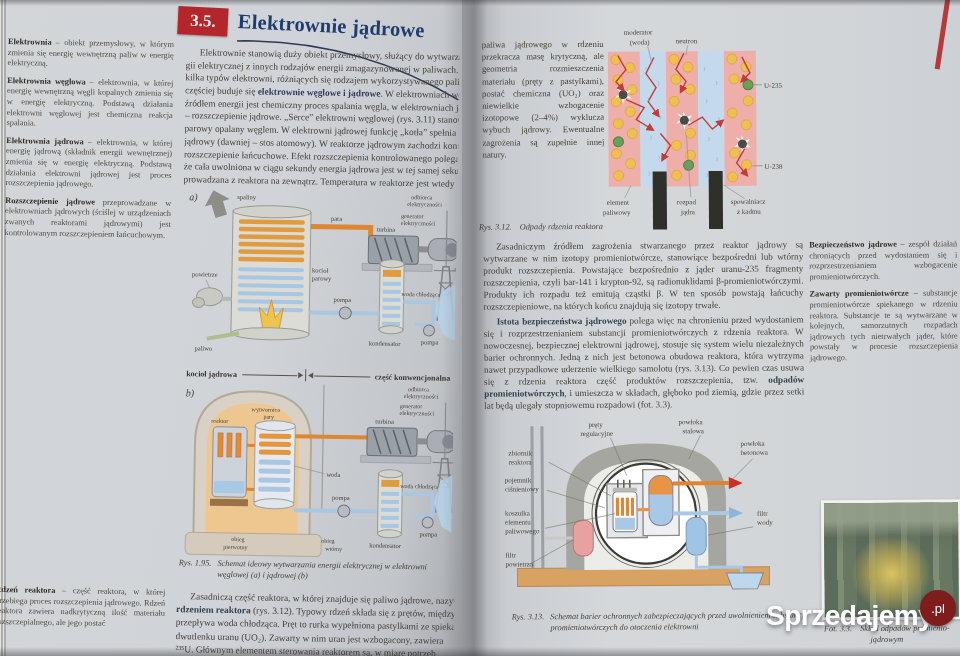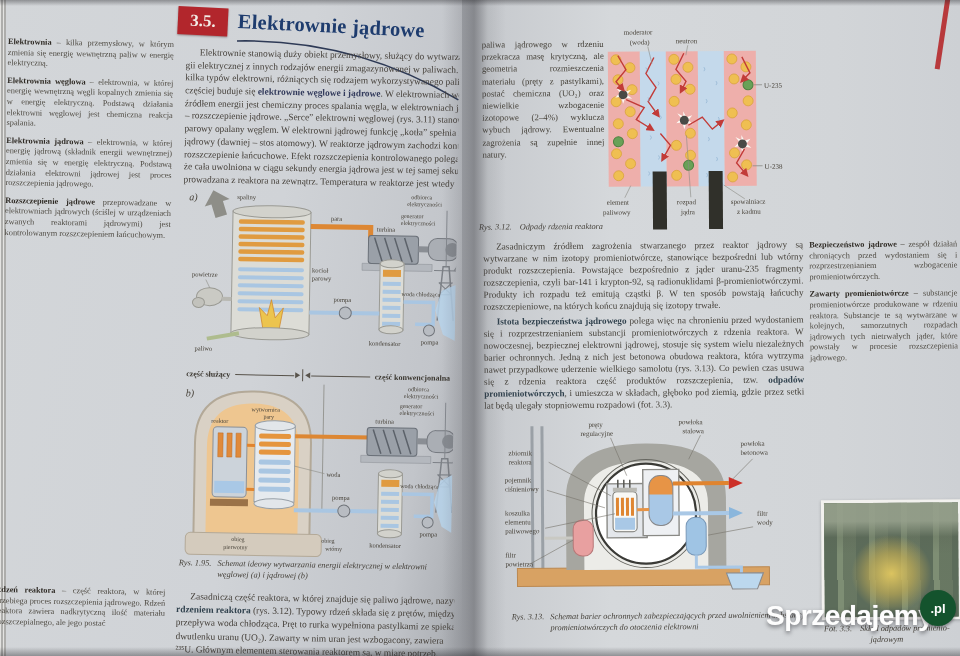--- a/index.html
+++ b/index.html
@@ -82,37 +82,37 @@
       repeating-linear-gradient(90deg,#5c6c5a 0 13px,#7e8e74 13px 19px,#55655332 19px 32px),
       #6d7c66;}
   .red-edge{position:absolute;left:479px;top:-8px;width:5px;height:80px;background:#b8393c;
     transform:rotate(9deg);}
 
   
   .watermark{position:absolute;left:766px;top:600px;z-index:60;}
   .wm-text{font-family:"Liberation Sans",sans-serif;font-weight:bold;font-size:28px;color:#fdfdfd;
     letter-spacing:-0.5px;text-shadow:0 2px 4px rgba(20,20,25,.55),0 0 1px rgba(255,255,255,.8);}
   .wm-badge{position:absolute;left:154px;top:-10px;width:36px;height:36px;border-radius:50%;
-    background:#14532d;display:flex;align-items:center;justify-content:center;
-    font-family:"Liberation Sans",sans-serif;font-weight:bold;font-size:13px;color:#fff;
+    background:#7f1d1d;display:flex;align-items:center;justify-content:center;
+    font-family:"Liberation Sans",sans-serif;font-weight:normal;font-size:13px;color:#fff;
     box-shadow:0 2px 3px rgba(20,20,25,.4);}
 </style>
 </head>
 <body>
 
 <div class="photo">
 
   <div class="page page-left">
     <div class="page-stack"></div>
     <div class="lp-content">
 
       <div class="mcol mcol-left1">
         <div class="mdef">
           <span class="term">Elektrownia</span>
-          <span>– kilka przemysłowy, w którym zmienia się energię wewnętrzną paliw w energię elektryczną.</span>
+          <span>– obiekt przemysłowy, w którym zmienia się energię wewnętrzną paliw w energię elektryczną.</span>
         </div>
         <div class="mdef">
           <span class="term">Elektrownia węglowa</span>
           <span>– elektrownia, w której energię wewnętrzną węgli kopalnych zmienia się w energię elektryczną. Podstawą działania elektrowni węglowej jest chemiczna reakcja spalania.</span>
         </div>
         <div class="mdef">
           <span class="term">Elektrownia jądrowa</span>
           <span>– elektrownia, w której energię jądrową (składnik energii wewnętrznej) zmienia się w energię elektryczną. Podstawą działania elektrowni jądrowej jest proces rozszczepienia jądrowego.</span>
         </div>
         <div class="mdef">
@@ -225,21 +225,21 @@
           <text x="150" y="113" font-size="6.5">pompa</text>
           <text x="218" y="106" font-size="6">woda chłodząca</text>
           <path d="M220,112 H250 V134 H232" fill="none" stroke="#a9c6e2" stroke-width="3.5"></path>
           <circle cx="246" cy="140" r="5.5" fill="#b8bcc2" stroke="#70747a"></circle>
           <text x="238" y="154" font-size="6.5">pompa</text>
           <polygon points="258,100 272,94 272,150 260,144 252,120" fill="#b6d2ea" opacity="0.85"></polygon>
         </svg>
       </div>
 
       <div class="divider-row">
-        <span class="dlabel">część służący</span>
+        <span class="dlabel">kocioł jądrowa</span>
         <span class="dline"></span>
           <span class="tri-r"></span>
         <span class="dbar"></span>
         <span class="tri-l"></span>
           <span class="dline"></span>
         <span class="dlabel">część konwencjonalna</span>
       </div>
 
       <div class="figwrap" style="left:188px;top:378px;">
         <svg width="272" height="178" viewBox="0 0 272 178">
@@ -451,21 +451,21 @@
         <p><span class="boldlead">Istota bezpieczeństwa jądrowego</span><span> polega więc na chronieniu przed wydostaniem się i rozprzestrzenianiem substancji promieniotwórczych z rdzenia reaktora. W nowoczesnej, bezpiecznej elektrowni jądrowej, stosuje się system wielu niezależnych barier ochronnych. Jedną z nich jest betonowa obudowa reaktora, która wytrzyma nawet przypadkowe uderzenie wielkiego samolotu (rys. 3.13). Co pewien czas usuwa się z rdzenia reaktora część produktów rozszczepienia, tzw. </span><span class="boldlead">odpadów promieniotwórczych</span><span>, i umieszcza w składach, głęboko pod ziemią, gdzie przez setki lat będą ulegały stopniowemu rozpadowi (fot. 3.3).</span></p>
       </div>
 
       <div class="mcol mcol-right">
         <div class="mdef">
           <span class="term">Bezpieczeństwo jądrowe</span>
           <span>– zespół działań chroniących przed wydostaniem się i rozprzestrzenianiem wzbogacenie promieniotwórczych.</span>
         </div>
         <div class="mdef">
           <span class="term">Zawarty promieniotwórcze</span>
-          <span>– substancje promieniotwórcze produkowane w rdzeniu reaktora. Substancje te są wytwarzane w kolejnych, samorzutnych rozpadach jądrowych tych nietrwałych jąder, które powstały w procesie rozszczepienia jądrowego.</span>
+          <span>– substancje promieniotwórcze spiekanego w rdzeniu reaktora. Substancje te są wytwarzane w kolejnych, samorzutnych rozpadach jądrowych tych nietrwałych jąder, które powstały w procesie rozszczepienia jądrowego.</span>
         </div>
       </div>
 
       <div class="figwrap" style="left:36px;top:418px;">
         <svg width="300" height="192" viewBox="0 0 300 192">
           <g>
             <rect x="30" y="8" width="3" height="148" fill="#9aa0a6"></rect>
             <rect x="40" y="8" width="3" height="148" fill="#9aa0a6"></rect>
           </g>
           <rect x="16" y="150" width="252" height="18" fill="#d8a263" stroke="#bb8850"></rect>

